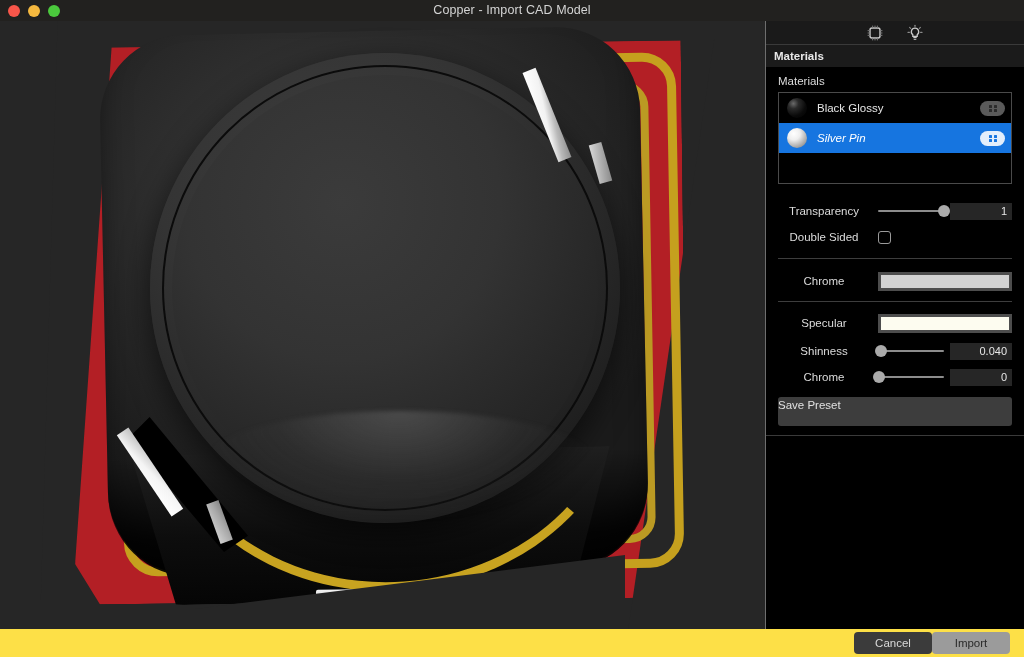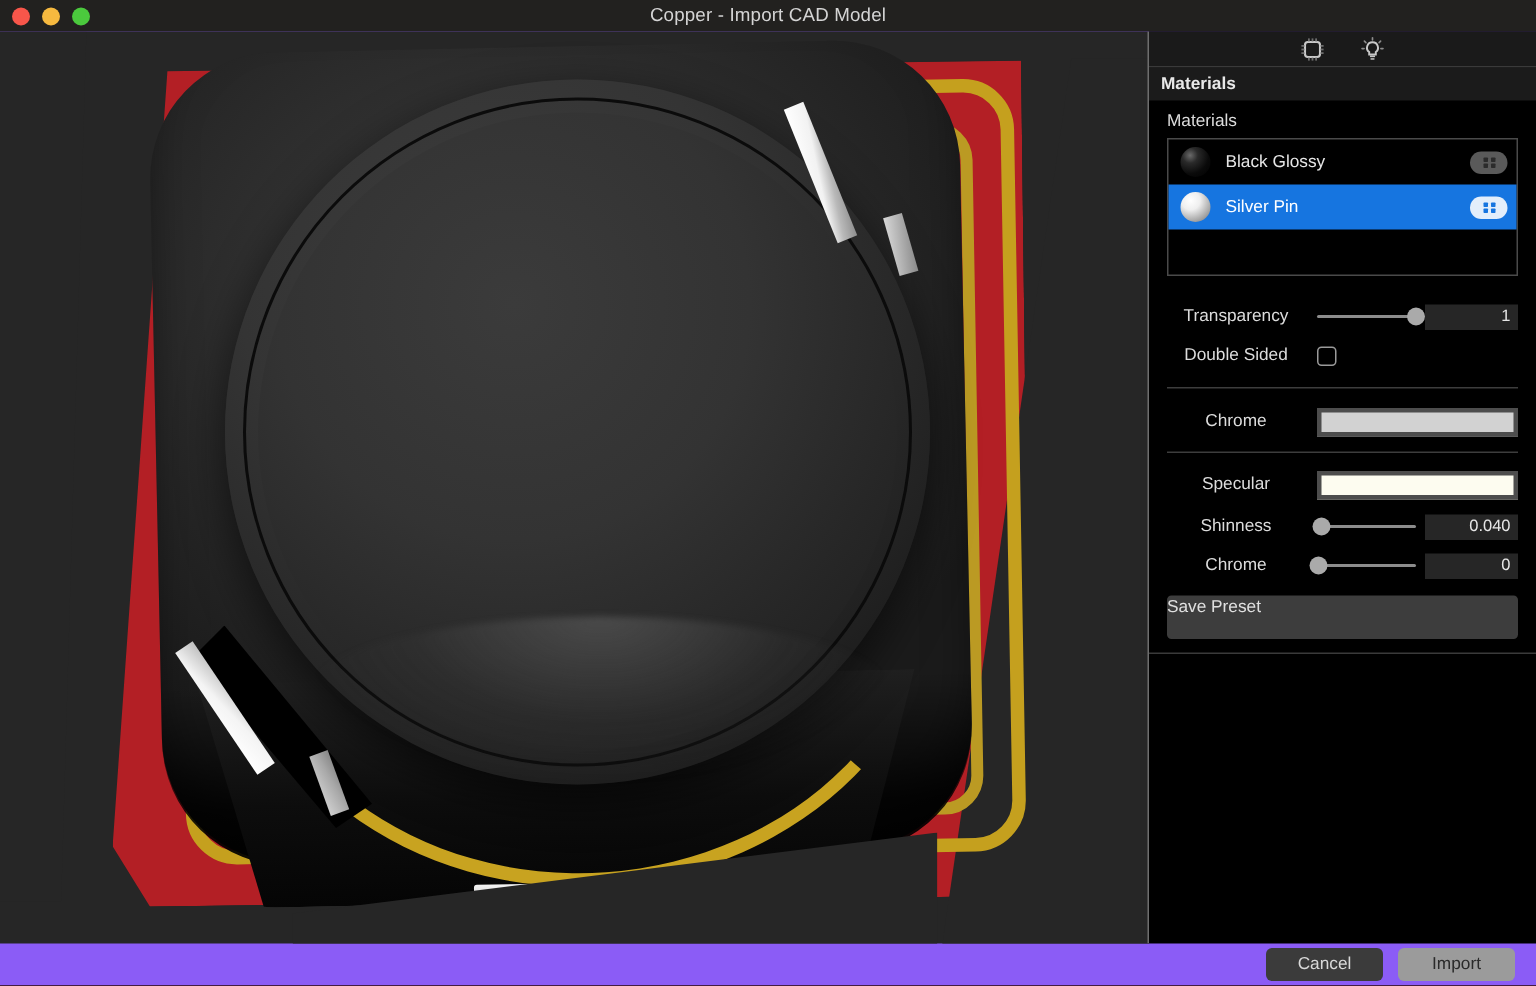--- a/index.html
+++ b/index.html
@@ -9,21 +9,21 @@
     height: 657px;
     overflow: hidden;
     background: #000;
     font-family: "Liberation Sans", sans-serif;
   }
 
   #app {
     position: relative;
     width: 1024px;
     height: 657px;
-    background: #8b5cf6;
+    background: #fde047;
   }
 
   
   .titlebar {
     position: absolute;
     top: 0; left: 0;
     width: 1024px; height: 21px;
     background: #22211f;
     display: flex;
     align-items: center;
@@ -290,21 +290,21 @@
   }
   .mat-thumb.silver {
     background: radial-gradient(circle at 34% 28%, #ffffff 0%, #efefef 32%, #b6b6b6 62%, #6e6e6e 100%);
   }
   .mat-name {
     flex: 1 1 auto;
     margin-left: 10px;
     font-size: 11.5px;
     color: #e6e6e6;
   }
-  .mat-row.selected .mat-name { color: #ffffff; }
+  .mat-row.selected .mat-name { color: #ffffff; font-style: italic; }
   .grid-btn {
     width: 25px; height: 15px;
     border-radius: 8px;
     background: #5a5a5a;
     display: flex; align-items: center; justify-content: center;
     cursor: pointer;
   }
   .mat-row.selected .grid-btn { background: #e3eefb; }
   .grid-btn svg { display: block; }
 
@@ -399,21 +399,20 @@
   }
 
   
   .footer {
     position: absolute;
     left: 766px; top: 629px;
     width: 258px; height: 28px;
     display: flex;
     align-items: center;
     justify-content: flex-end;
-    gap: 10px;
     padding-right: 14px;
   }
   .btn {
     width: 78px; height: 22px;
     border-radius: 4px;
     font-size: 11.5px;
     line-height: 22px;
     text-align: center;
     cursor: pointer;
     user-select: none;

